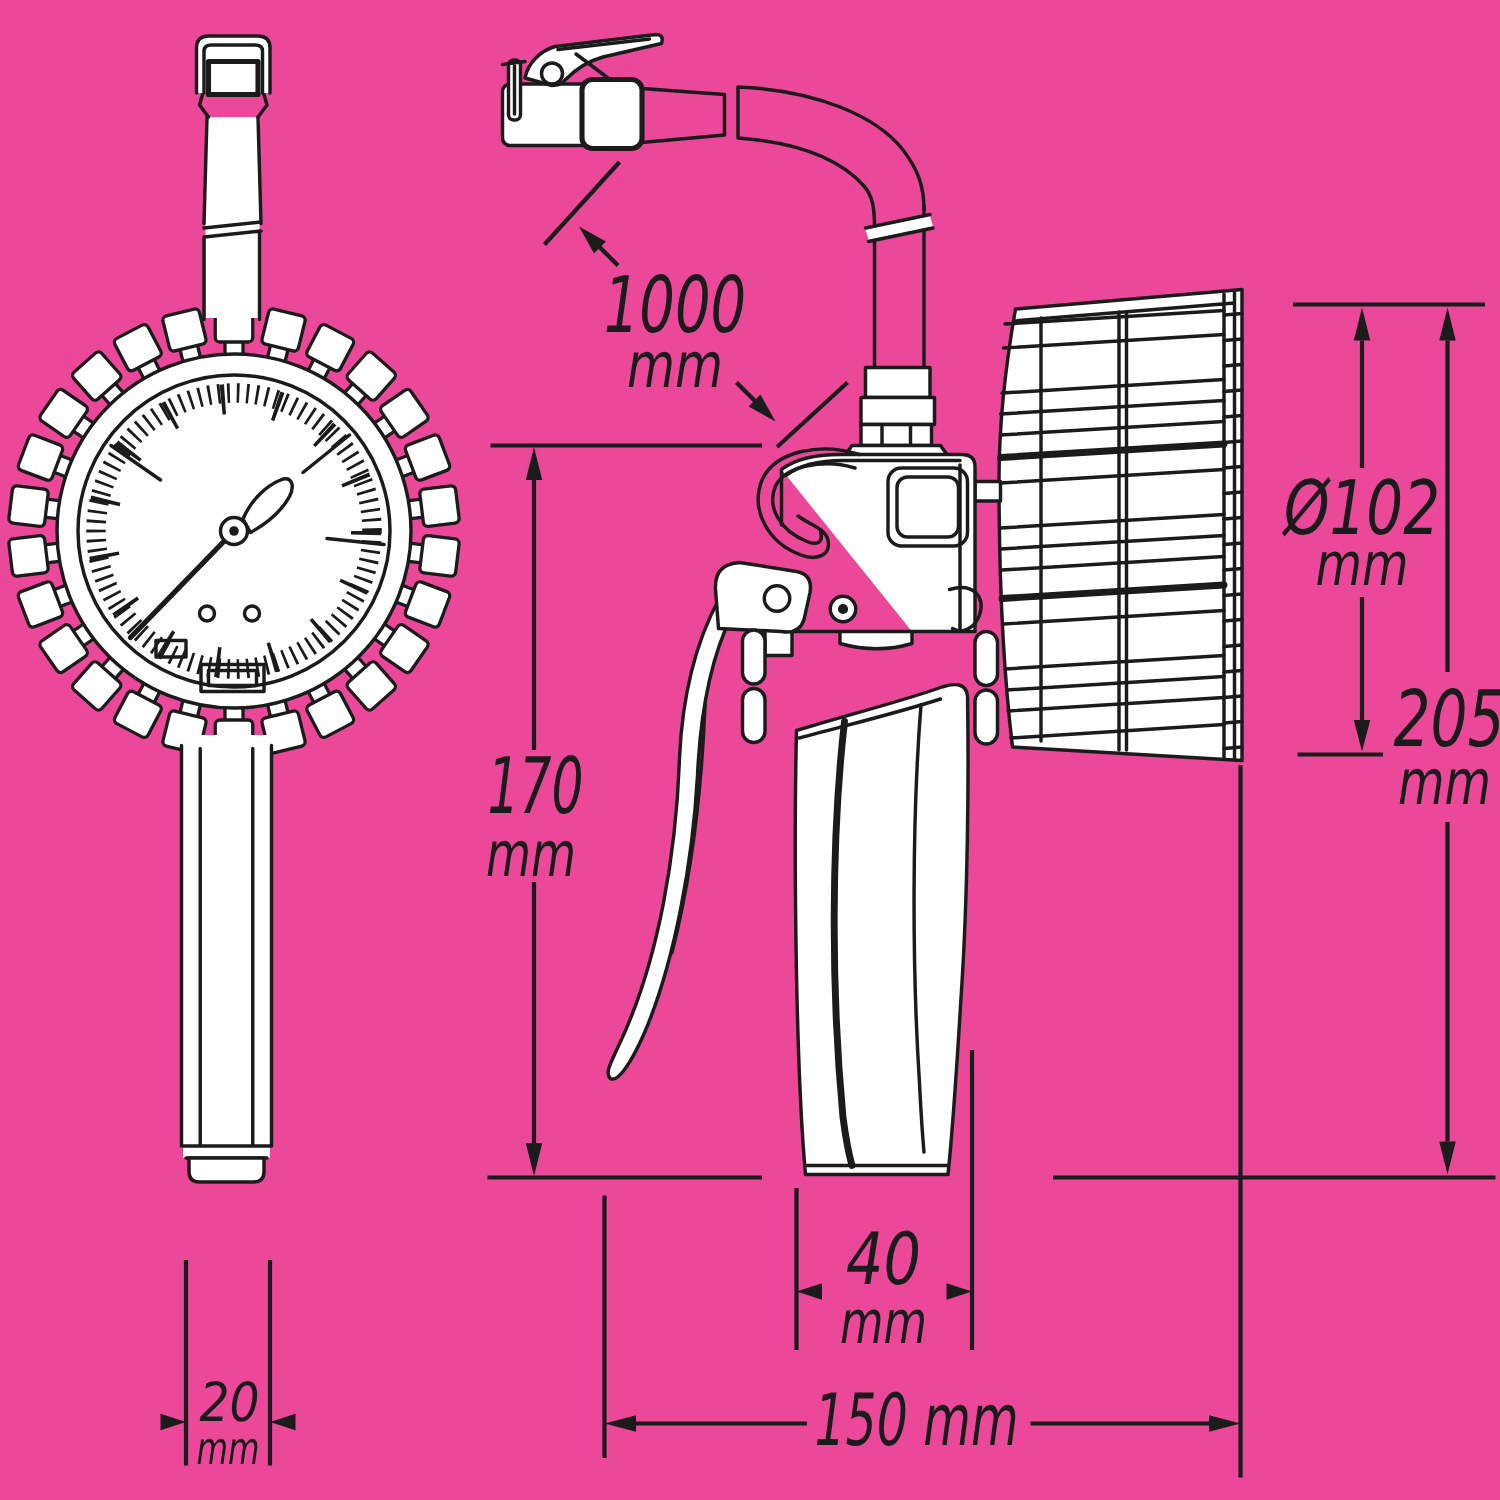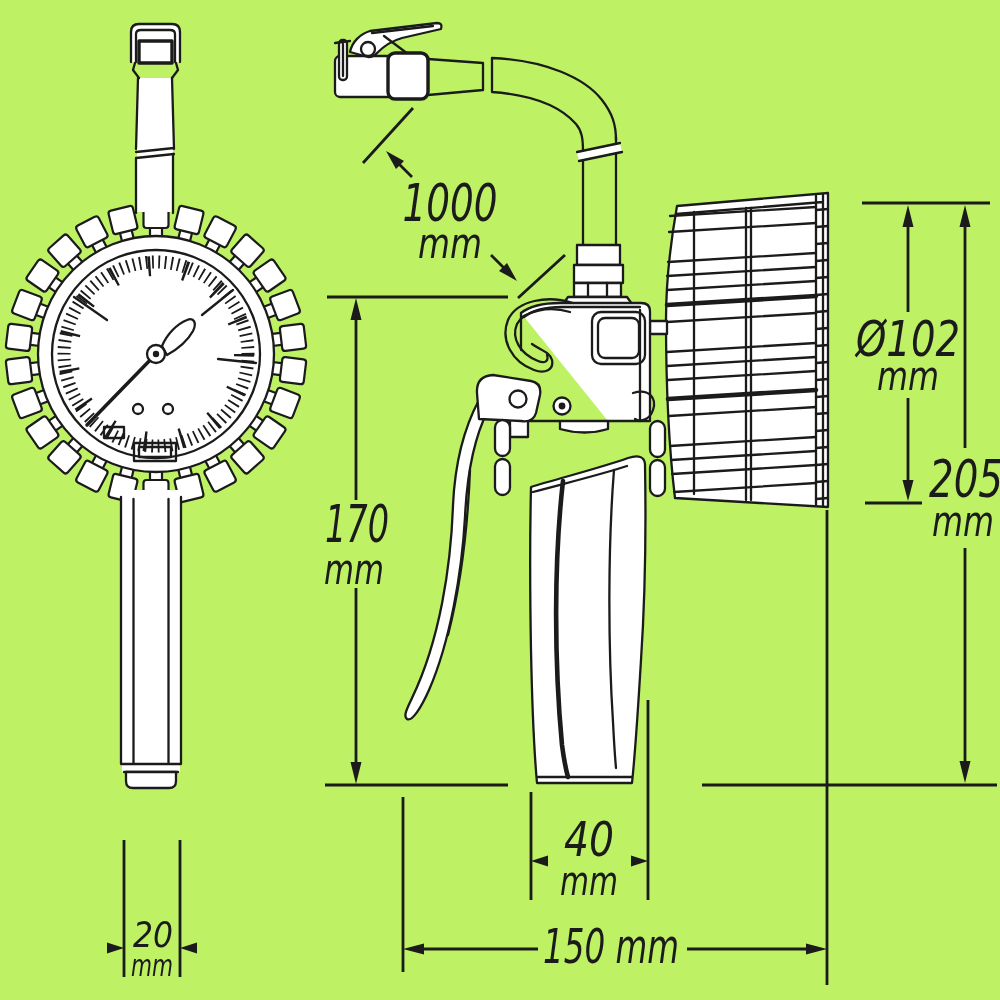--- a/index.html
+++ b/index.html
@@ -1,16 +1,16 @@
 <!DOCTYPE html>
 <html><head>
 <meta charset="utf-8">
 <style>
   html,body{margin:0;padding:0;background:#ffffff;}
-  .wrap{width:1000px;height:1000px;position:relative;background:#bef264;overflow:hidden;}
+  .wrap{width:1000px;height:1000px;position:relative;background:#ec4899;overflow:hidden;}
   svg{display:block;}
   .s{stroke:#1b1b1b;stroke-width:2.3;fill:none;stroke-linecap:round;stroke-linejoin:round;}
   .sf{stroke:#1b1b1b;stroke-width:2.3;fill:#ffffff;stroke-linecap:round;stroke-linejoin:round;}
   .bold{stroke-width:3.4;}
   .thickline{stroke-width:4.6;}
   .d{stroke:#1b1b1b;stroke-width:2.8;fill:none;stroke-linecap:butt;}
   .ah{fill:#1b1b1b;stroke:none;}
   .tooth rect{fill:#ffffff;stroke:#1b1b1b;stroke-width:2.2;}
   .dimtext text{font-family:"DejaVu Sans",sans-serif;font-style:italic;fill:#1b1b1b;}
 </style>

